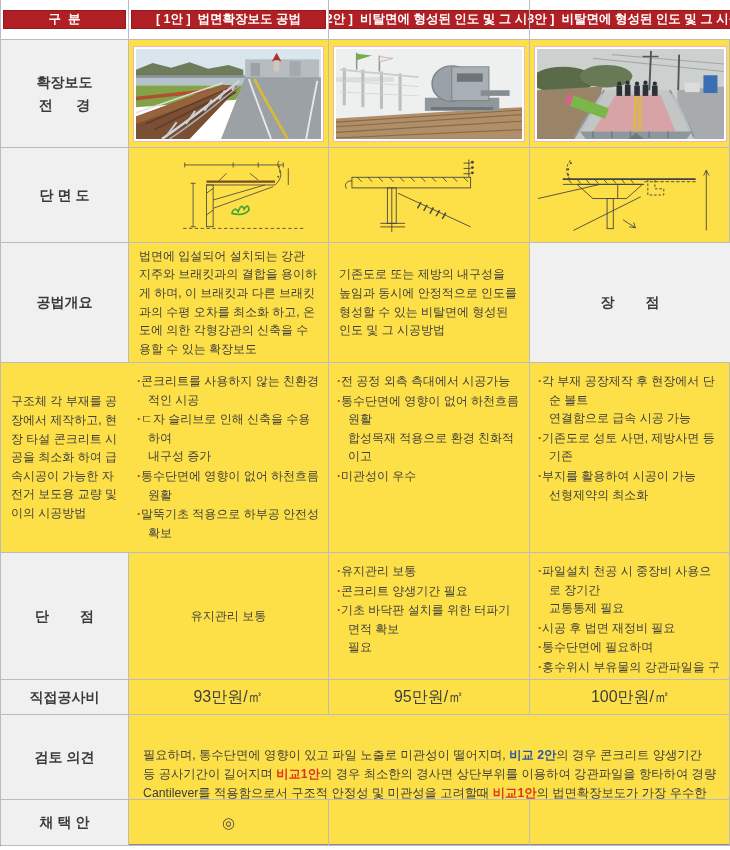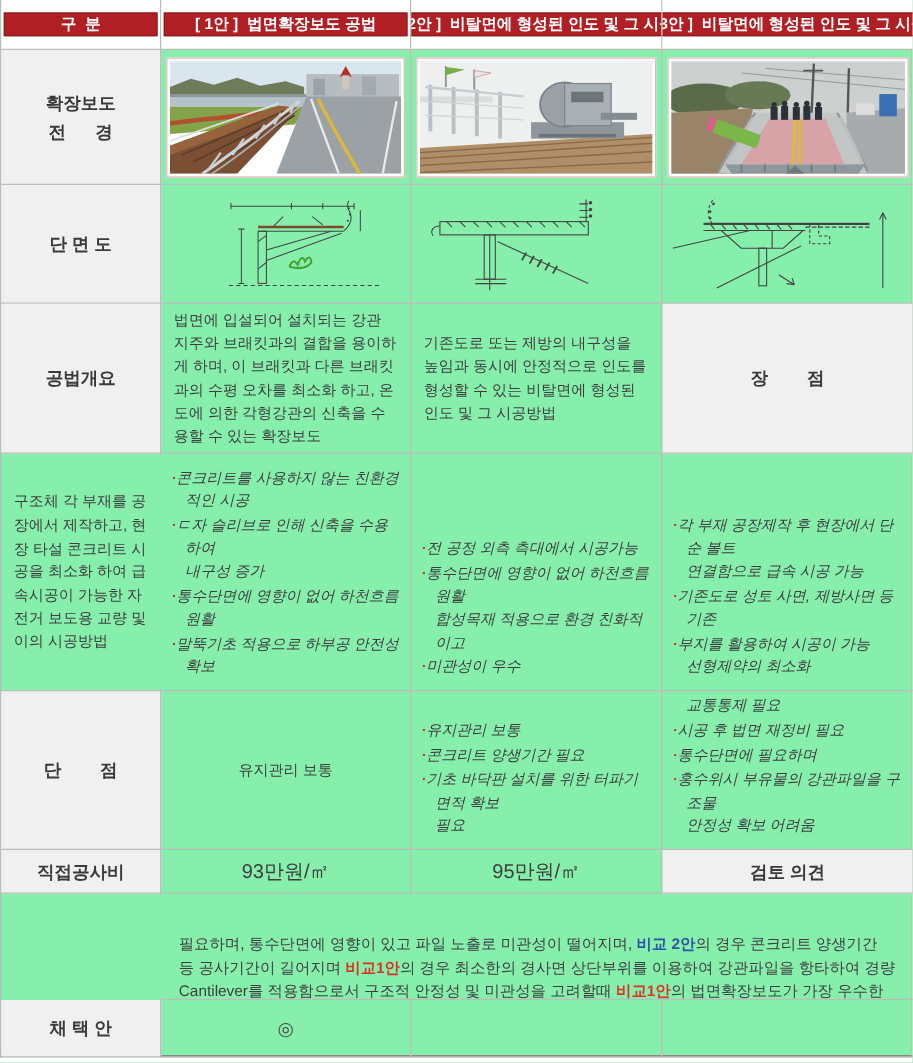--- a/index.html
+++ b/index.html
@@ -1,18 +1,18 @@
 <!DOCTYPE html>
 <html style="--header_bg: #AF1F24; --accent_red: #D93425; --accent_blue: #2D55A5; --bullet: #C0392B; --label_bg: #F0F0F0; --grid_line: #BCBCBC;"><head>
 <meta charset="utf-8">
 <style>
   html,body{margin:0;padding:0;background:#ffffff;}
   body{font-family:"Liberation Sans","DejaVu Sans",sans-serif;color:#3e3e3e;}
   .sheet{
-    width:730px;height:846px;margin:0 auto;background:#86efac;
+    width:730px;height:846px;margin:0 auto;background:#fde047;
     display:grid;
     grid-template-columns:128px 200px 201px 201px;
     grid-template-rows:40px 108px 95px 120px 190px 127px 35px 85px 46px;
     border-left:1px solid var(--grid_line,#bcbcbc);
     border-right:1px solid var(--grid_line,#bcbcbc);
     border-bottom:2px solid #8a8a8a;
     box-sizing:border-box;
   }
   .cell{
     border-right:1px solid var(--grid_line,#bcbcbc);
@@ -34,21 +34,21 @@
   
   .photo-cell{padding:5px 4px;}
   .photo-frame{border:1px solid #efb6ba;background:#fff;padding:2px;width:100%;height:96px;box-sizing:border-box;}
   .photo-frame svg{display:block;width:100%;height:100%;}
   
   .draw-cell{padding:3px;}
   .draw-cell svg{display:block;max-width:100%;max-height:100%;}
   
   .text-cell{align-items:center;justify-content:flex-start;padding:8px 10px;}
   .text-cell p{margin:0;font-size:12px;line-height:1.55;}
-  .list-cell{flex-direction:column;justify-content:flex-end;align-items:stretch;padding:8px 8px;font-style:italic;}
+  .list-cell{flex-direction:column;justify-content:flex-start;align-items:stretch;padding:8px 8px;}
   .blist{list-style:none;margin:0;padding:0;font-size:12px;line-height:1.55;}
   .blist li{padding-left:11px;text-indent:-11px;white-space:pre-line;margin:1px 0;}
   .blist li::before{content:"\00B7 ";color:var(--bullet,#C0392B);font-weight:bold;}
   .center-text{font-size:12px;}
   .cost-cell{font-size:16px;}
   
   .review-cell{grid-column:2/5;align-items:center;justify-content:flex-start;padding:6px 14px;margin-top:35px;}
   .review-cell p{margin:0;font-size:12.3px;line-height:1.55;}
   .seg-blue{color:var(--accent_blue,#2D55A5);font-weight:bold;}
   .seg-red{color:var(--accent_red,#D93425);font-weight:bold;}
@@ -336,20 +336,23 @@
 
   <div class="cell label-cell">
     <span class="label-text">직접공사비</span>
   </div>
   <div class="cell cost-cell">
     <span>93만원/㎡</span>
   </div>
   <div class="cell cost-cell">
     <span>95만원/㎡</span>
   </div>
+  <div class="cell cost-cell last-col">
+    <span>100만원/㎡</span>
+  </div>
 
   <div class="cell label-cell">
     <span class="label-text">검토 의견</span>
   </div>
   <div class="cell review-cell last-col">
     <p><span>기존도로 경사면에 인도를 형성함에 있어 </span><span class="seg-blue">비교 3안</span><span>의 경우 시공 완료 후 법면 제 정비에 따라 추가 공정이 필요하며, 통수단면에 영향이 있고 파일 노출로 미관성이 떨어지며, </span><span class="seg-blue">비교 2안</span><span>의 경우 콘크리트 양생기간 등 공사기간이 길어지며 </span><span class="seg-red">비교1안</span><span>의 경우 최소한의 경사면 상단부위를 이용하여 강관파일을 항타하여  경량 Cantilever를 적용함으로서 구조적 안정성 및 미관성을 고려할때 </span><span class="seg-red">비교1안</span><span>의 법면확장보도가 가장 우수한 공법으로 판단됨.</span></p>
   </div>
 
   <div class="cell label-cell">
     <span class="label-text">채 택 안</span>

